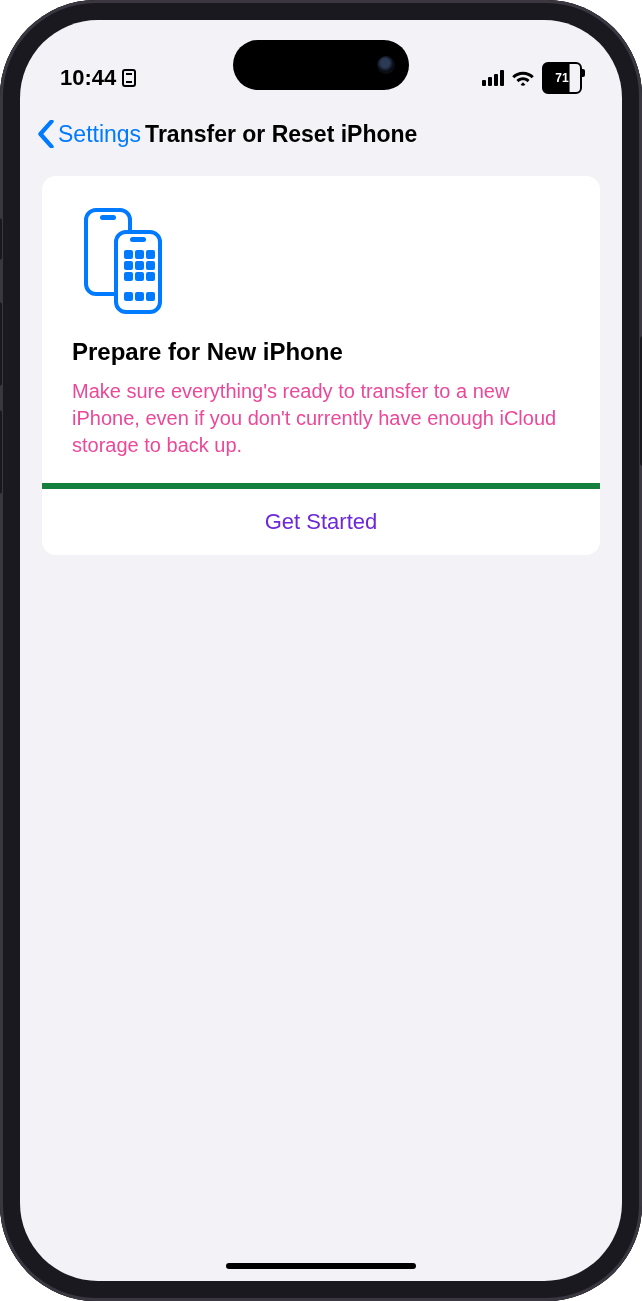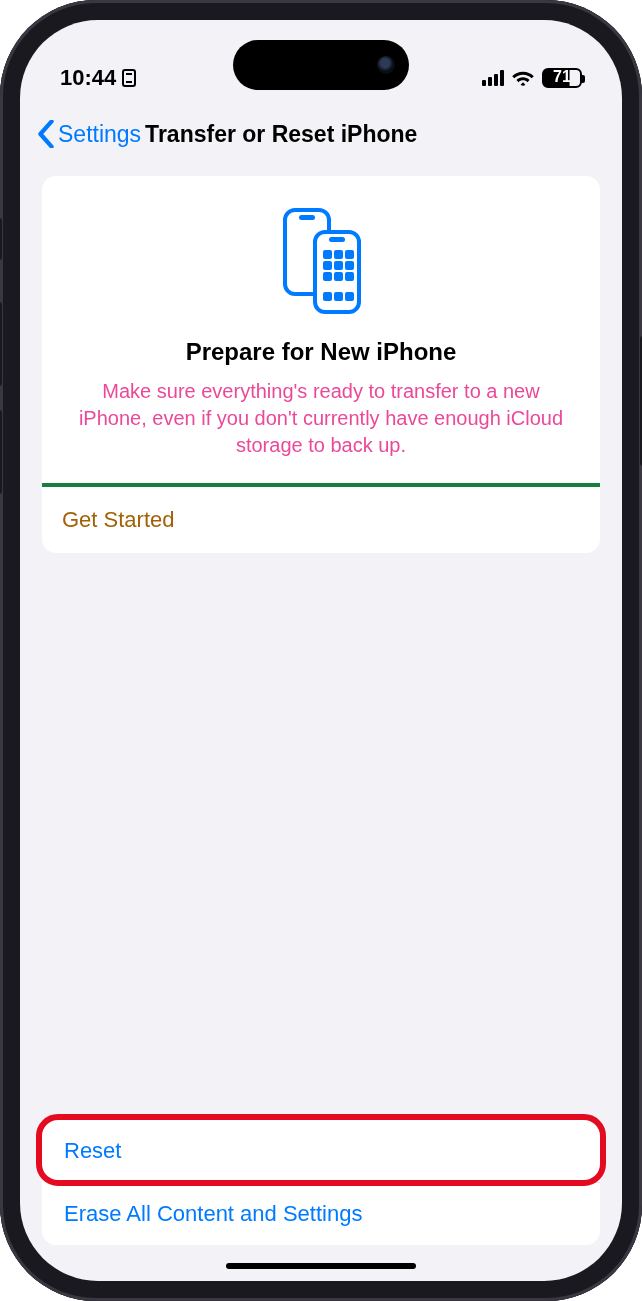--- a/index.html
+++ b/index.html
@@ -92,25 +92,25 @@
   }
   .status-right { display: flex; align-items: center; gap: 8px; }
   .sig-bars { display: flex; align-items: flex-end; gap: 2px; height: 16px; }
   .sig-bars span { width: 4px; background: #000; border-radius: 1px; }
   .sig-bars span:nth-child(1){height:6px}
   .sig-bars span:nth-child(2){height:9px}
   .sig-bars span:nth-child(3){height:12px}
   .sig-bars span:nth-child(4){height:16px}
   .wifi-ico { width: 22px; height: 18px; }
   .battery {
-    width: 40px; height: 20px;
+    width: 40px; height: 32px;
     border: 2px solid #000; border-radius: 6px;
     position: relative;
-    display: flex; align-items: flex-end; justify-content: center;
-    font-size: 16px; font-weight: 700;
+    display: flex; align-items: center; justify-content: center;
+    font-size: 12px; font-weight: 700;
     background: linear-gradient(#000,#000) left/71% 100% no-repeat;
     color: #fff;
   }
   .battery::after {
     content:""; position:absolute; right:-5px; top:5px;
     width:3px; height:8px; background:#000; border-radius: 0 2px 2px 0;
   }
 
   
   .nav {
@@ -133,34 +133,35 @@
 
   
   .card {
     margin: 10px 22px;
     background: #fff;
     border-radius: 14px;
     overflow: hidden;
   }
   .card-top {
     padding: 30px 30px 24px;
-    text-align: center;
+    text-align: left;
   }
   .phones-ico { margin: 0 auto 18px; width: 100px; height: 110px; }
   .card-title {
     font-size: 24px; font-weight: 700; color: #000;
     margin-bottom: 12px;
   }
   .card-desc {
     font-size: 20px; line-height: 1.35; color: #ec4899;
   }
   .get-started {
-    border-top: 4px solid #15803d;
+    border-top: 6px solid #15803d;
+    text-align: center;
     padding: 20px;
-    color: #a16207;
+    color: #6d28d9;
     font-size: 22px;
   }
 
   .spacer { flex: 1; }
 
   
   .list {
     margin: 0 22px 18px;
     background: #fff;
     border-radius: 14px;
@@ -260,25 +261,17 @@
           </g>
         </svg>
         <div class="card-title">Prepare for New iPhone</div>
         <div class="card-desc">Make sure everything's ready to transfer to a new iPhone, even if you don't currently have enough iCloud storage to back up.</div>
       </div>
       <div class="get-started">Get Started</div>
     </div>
 
     <div class="spacer"></div>
 
-    <div class="list">
-      <div class="list-item">
-        <span>Reset</span>
-        <div class="highlight"></div>
-      </div>
-      <div class="list-sep"></div>
-      <div class="list-item">Erase All Content and Settings</div>
-    </div>
 
     <div class="home-ind"></div>
 
   </div>
 </div>
 
 </body></html>

